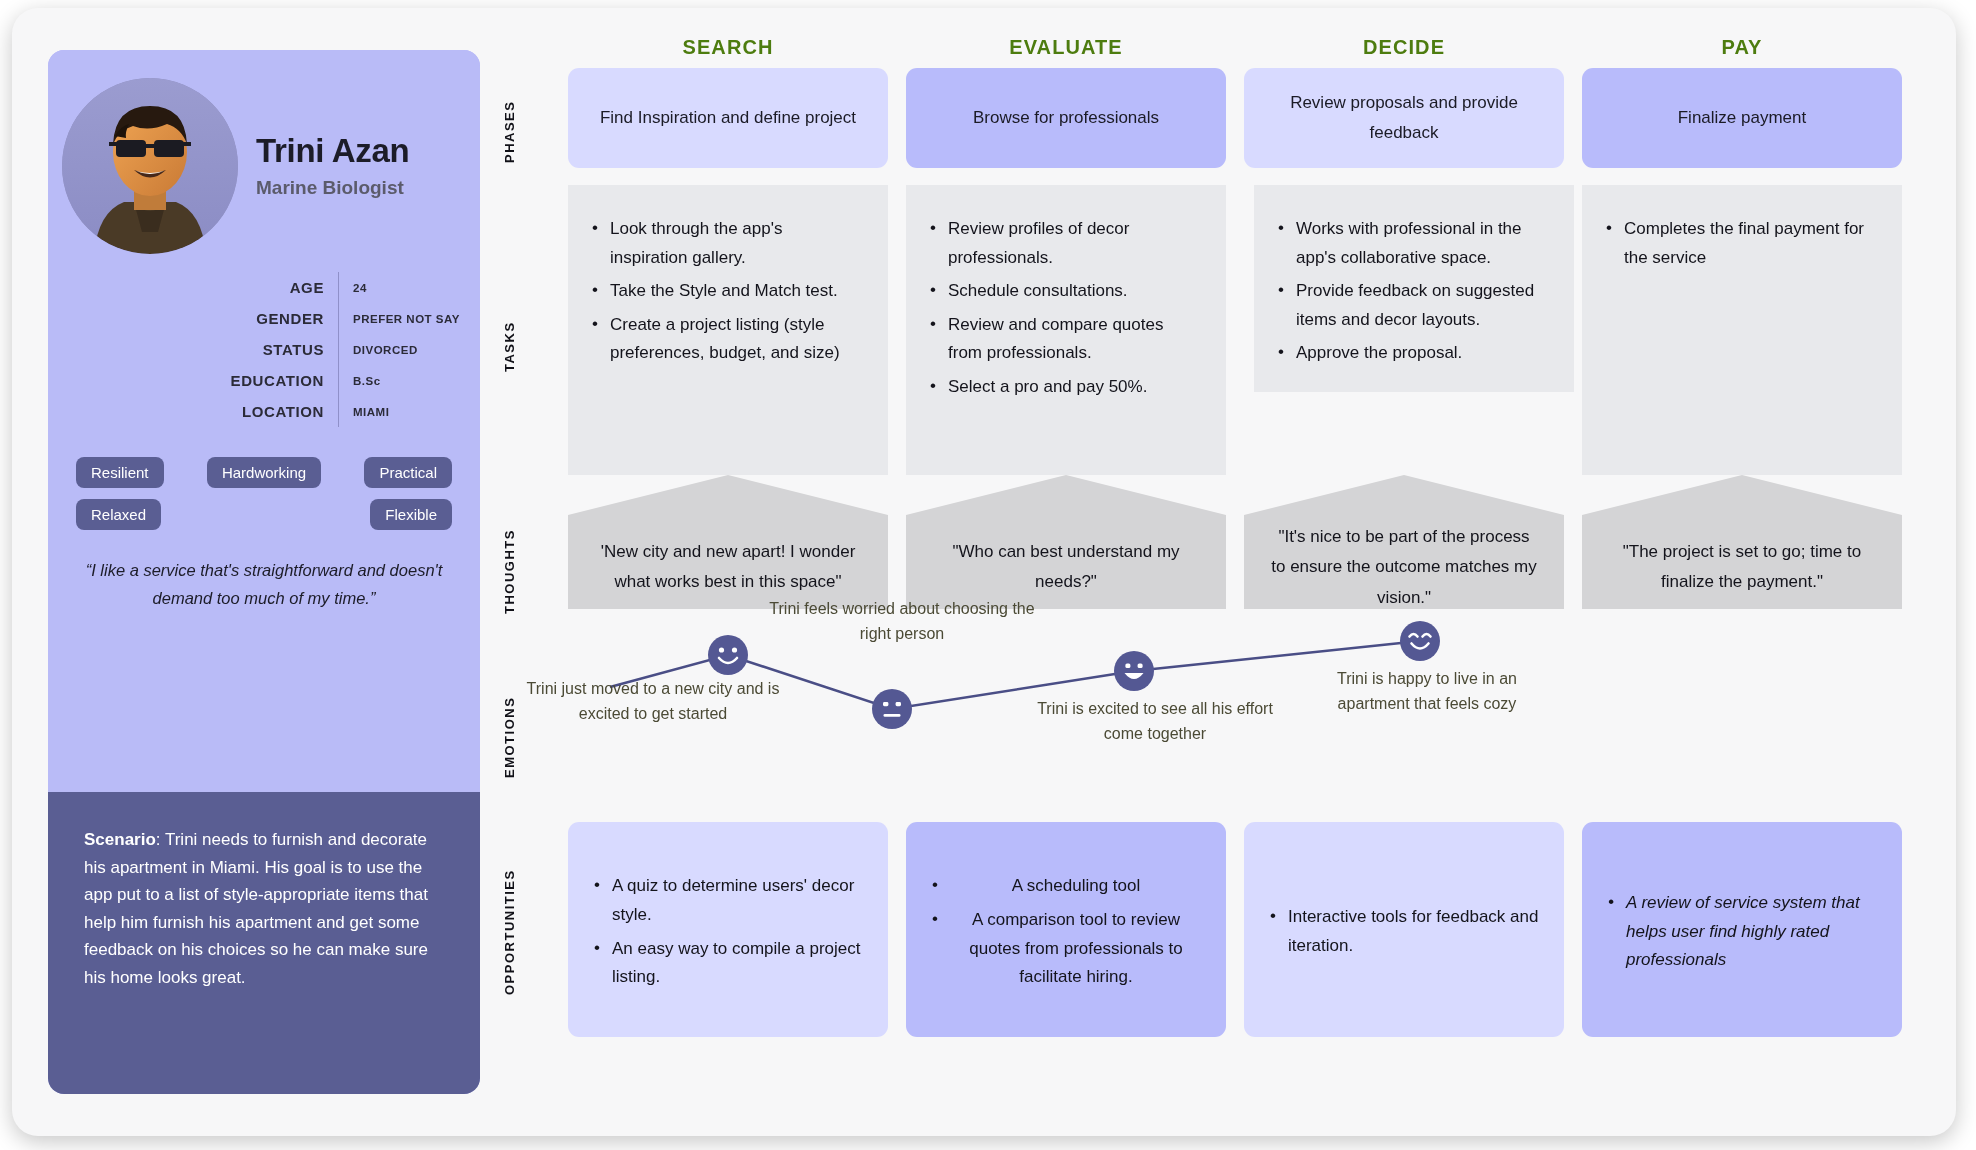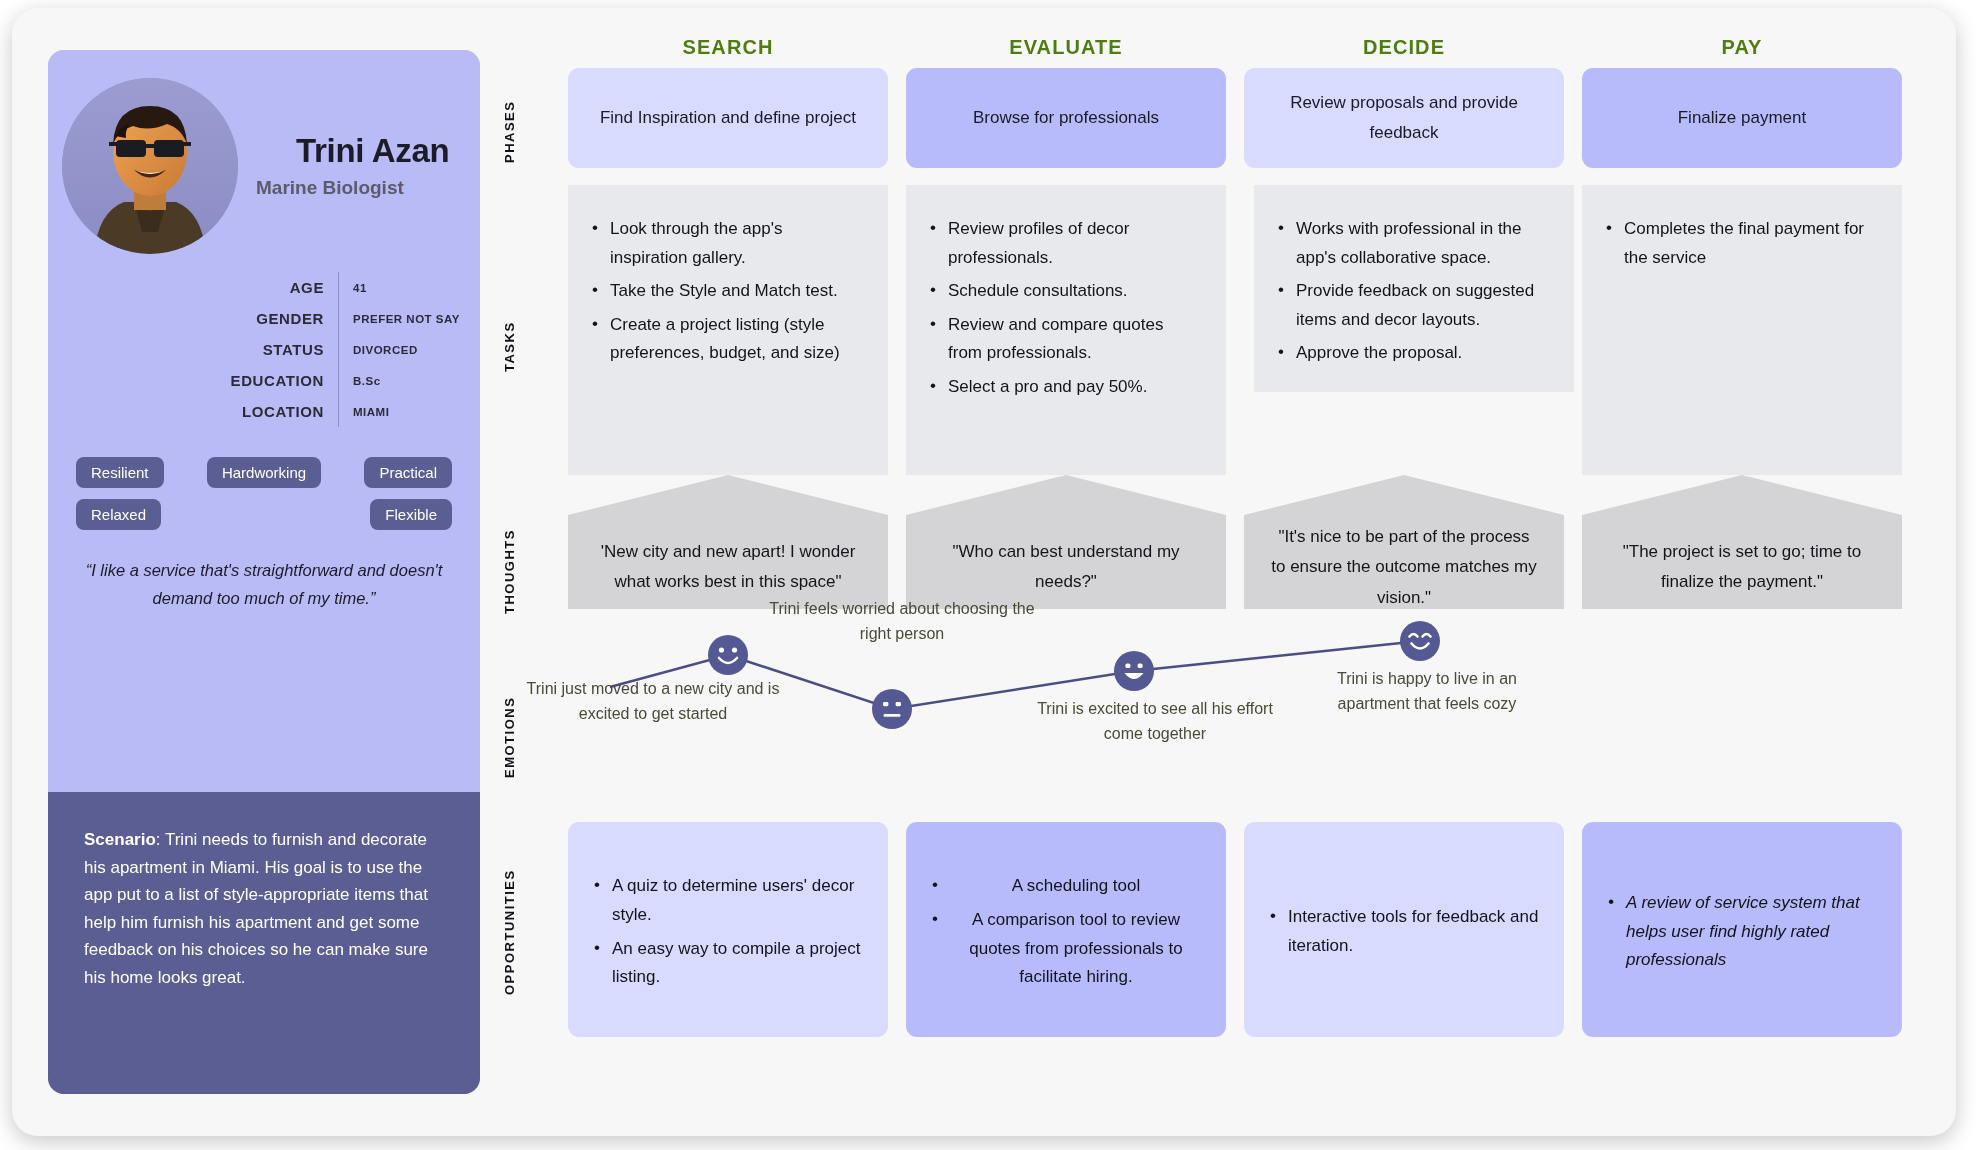--- a/index.html
+++ b/index.html
@@ -34,21 +34,21 @@
 
   .identity { display: flex; align-items: center; padding: 28px 0 0 14px; }
   .avatar {
     width: 176px; height: 176px; border-radius: 50%;
     flex: 0 0 176px;
     background: #8f8fc0;
     position: relative; overflow: hidden;
   }
   .avatar svg { display:block; width: 100%; height: 100%; }
   .ident-text { padding-left: 18px; }
-  .p-name { font-size: 33px; font-weight: 700; color: #1c1c28; letter-spacing: -.3px; line-height: 1.1; margin-left: 40px; }
+  .p-name { font-size: 33px; font-weight: 700; color: #1c1c28; letter-spacing: -.3px; line-height: 1.1; }
   .p-role { font-size: 19px; font-weight: 600; color: #5b5b6b; margin-top: 8px; }
 
   .attrs { margin: 18px 0 0 0; padding-left: 182px; }
   .attr-row { display: flex; align-items: center; height: 31px; }
   .attr-key {
     width: 108px; text-align: right; padding-right: 14px;
     font-size: 15px; font-weight: 600; color: #2b2b38; letter-spacing: .6px;
   }
   .attr-val {
     border-left: 1px solid #8f90c9;
@@ -196,21 +196,21 @@
         </div>
         <div class="ident-text">
           <div class="p-name">Trini Azan</div>
           <div class="p-role">Marine Biologist</div>
         </div>
       </div>
 
       <div class="attrs">
         <div class="attr-row">
           <div class="attr-key">AGE</div>
-          <div class="attr-val">41</div>
+          <div class="attr-val">24</div>
         </div>
         <div class="attr-row">
           <div class="attr-key">GENDER</div>
           <div class="attr-val">PREFER NOT SAY</div>
         </div>
         <div class="attr-row">
           <div class="attr-key">STATUS</div>
           <div class="attr-val">DIVORCED</div>
         </div>
         <div class="attr-row">

